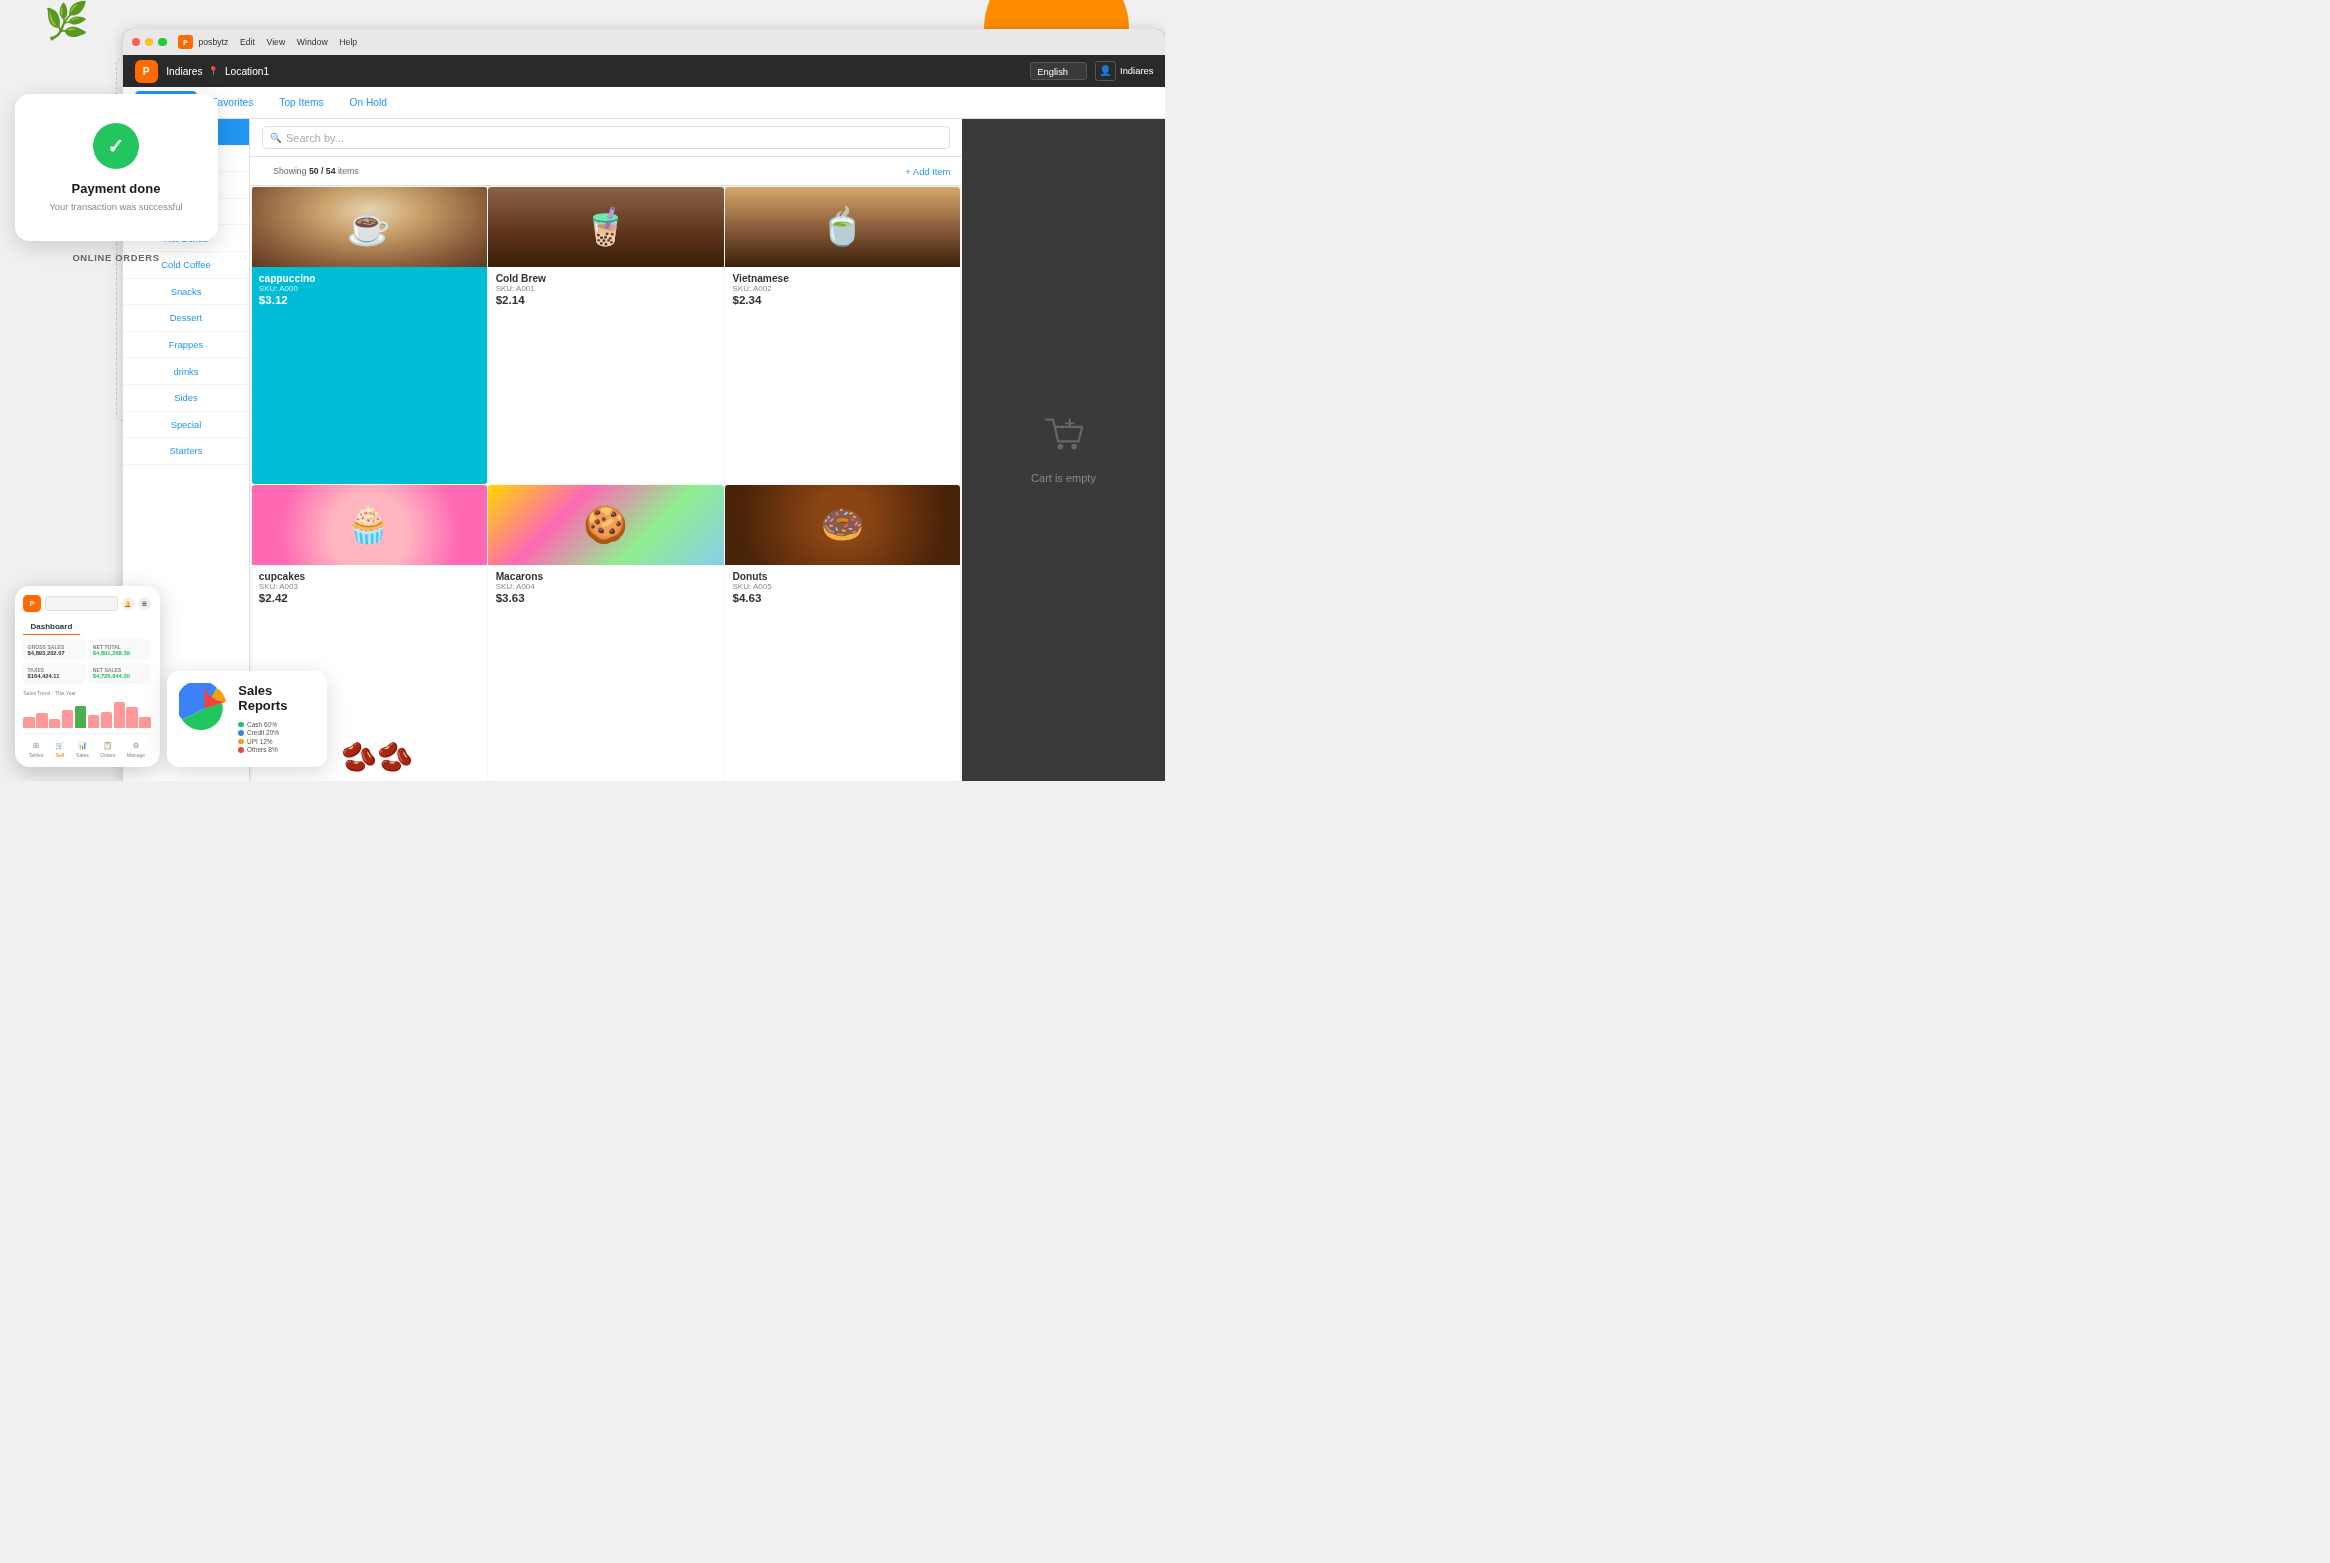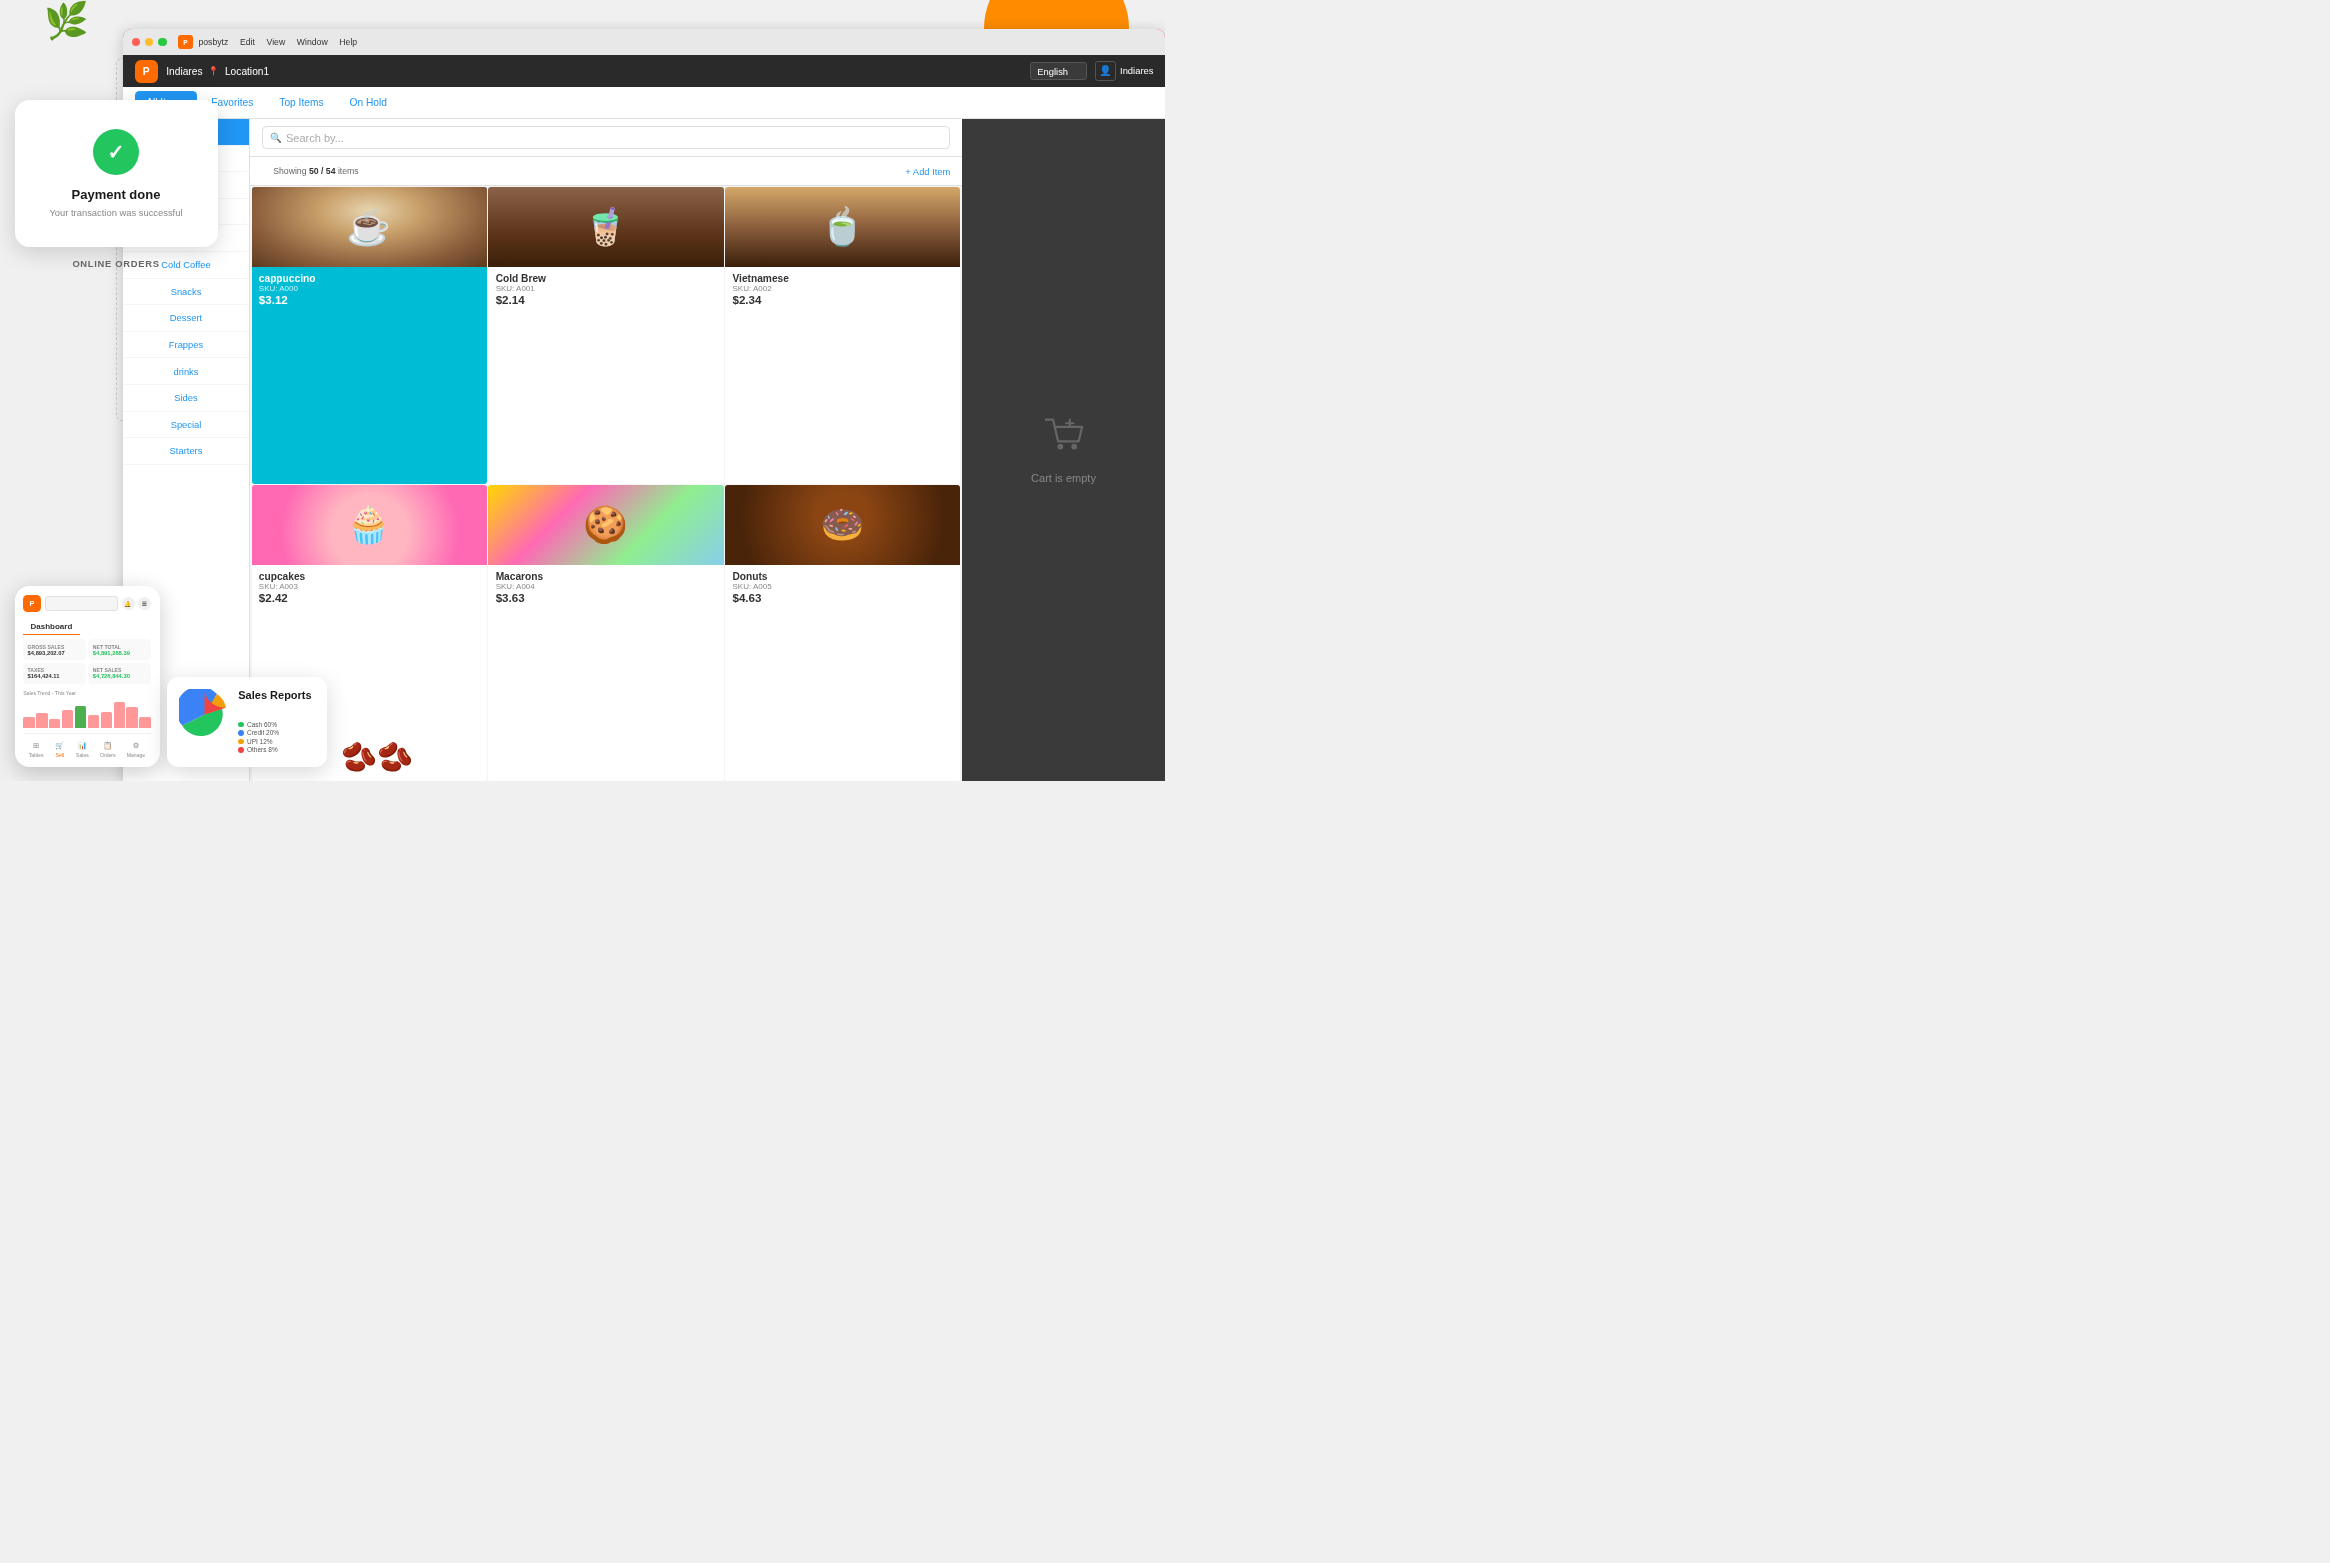--- a/index.html
+++ b/index.html
@@ -41,21 +41,21 @@
       height: 363px;
       border: 1.5px dashed #ccc;
       border-radius: 5.8px;
       z-index: 0;
       pointer-events: none;
     }
 
     
     .payment-card {
       position: absolute;
-      top: 100px;
+      top: 94px;
       left: 14.5px;
       width: 203px;
       background: white;
       border-radius: 14.5px;
       padding: 29px 22px;
       text-align: center;
       box-shadow: 0 5.8px 22px rgba(0,0,0,0.15);
       z-index: 10;
     }
     .payment-check {
@@ -235,24 +235,24 @@
       align-items: flex-start;
       gap: 8.7px;
     }
     .pie-chart-container {
       width: 51px;
       height: 51px;
       flex-shrink: 0;
     }
     .sales-reports-content {}
     .sales-reports-title {
-      font-size: 11px;
+      font-size: 13px;
       font-weight: 700;
       color: #1a1a1a;
-      margin-bottom: 20px;
+      margin-bottom: 8px;
     }
     .legend-item {
       display: flex;
       align-items: center;
       gap: 2.9px;
       font-size: 6.5px;
       color: #555;
       margin-bottom: 1.5px;
     }
     .legend-dot {

